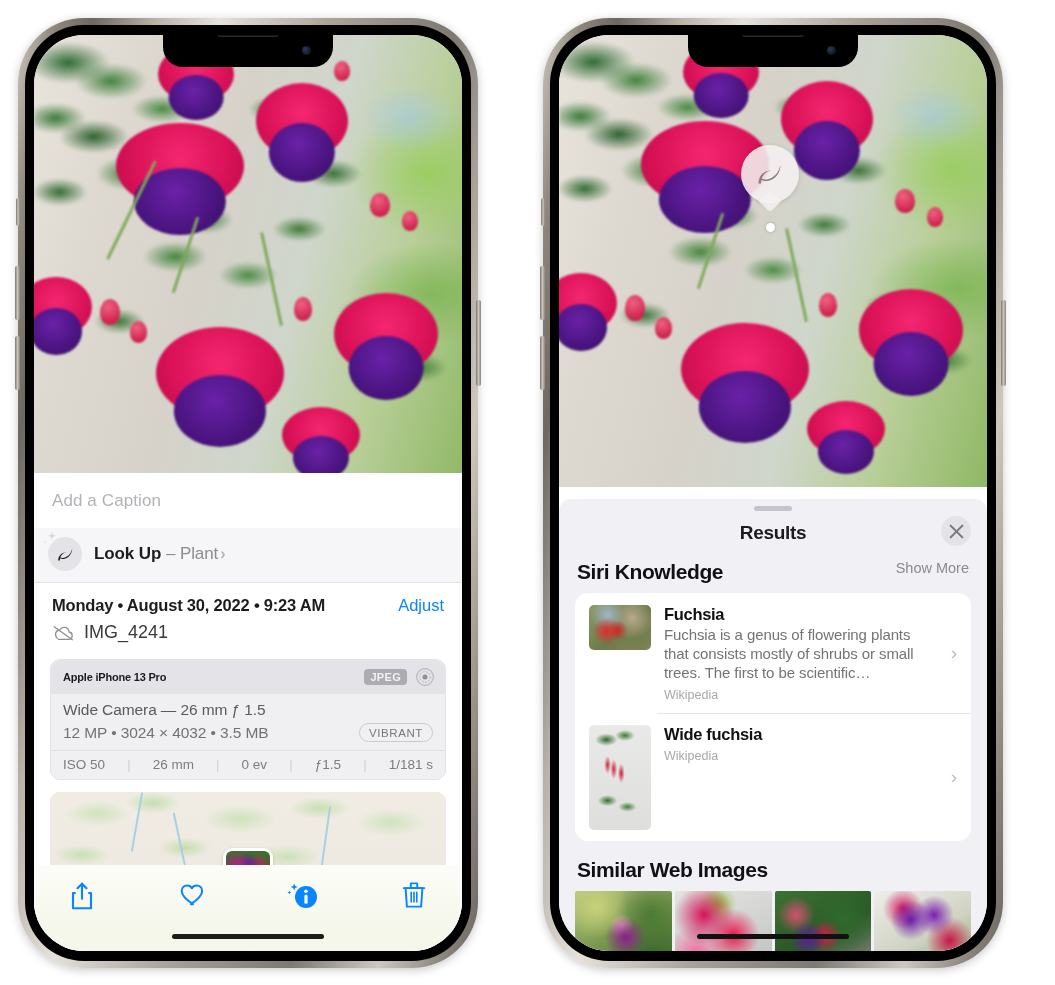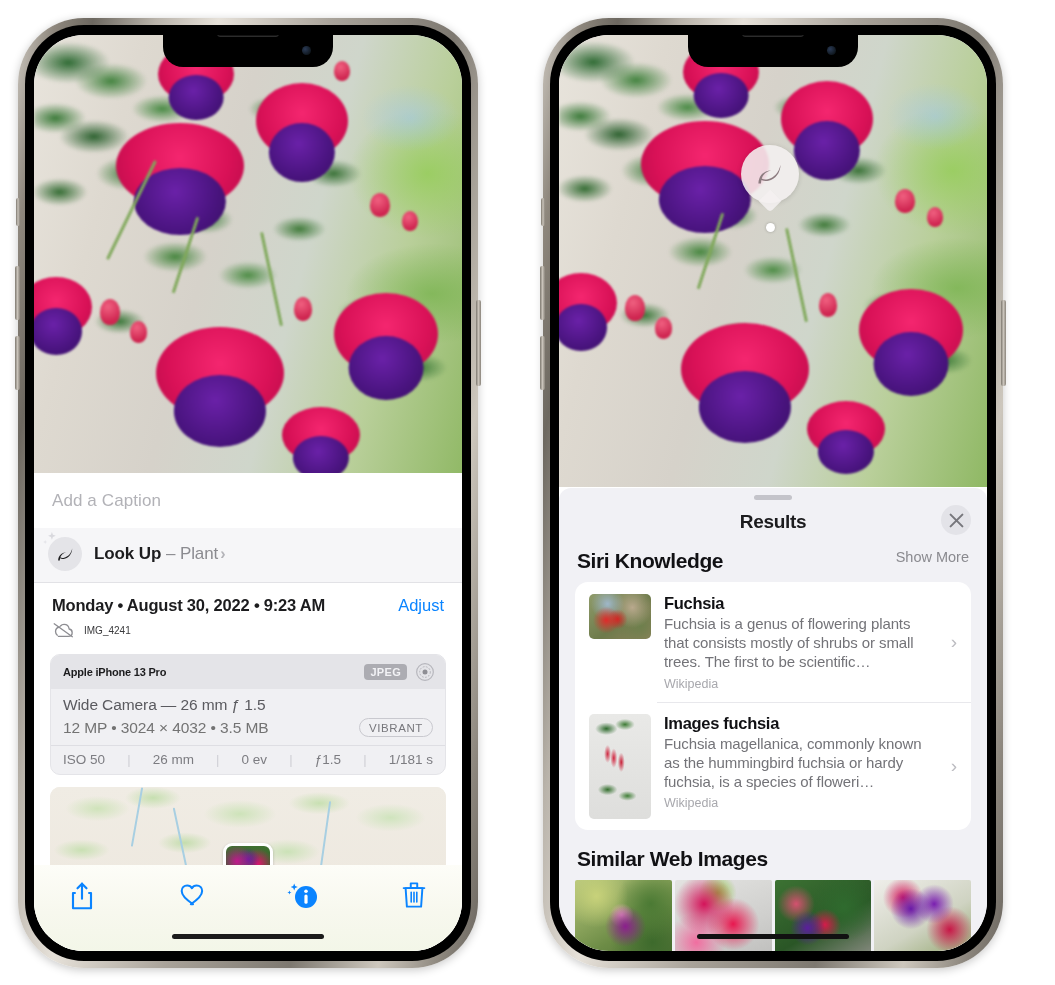--- a/index.html
+++ b/index.html
@@ -140,21 +140,21 @@
   .sparkles { position: absolute; left: -8px; top: -7px; width: 22px; height: 22px; }
   .lookup-text { font-size: 17px; font-weight: 700; color: #1c1c1e; letter-spacing: -.1px; }
   .lookup-text .sub { font-weight: 400; color: #8b8b90; }
   .chev-sm { color: #b4b4b9; font-size: 16px; margin-left: 2px; }
 
   .meta-block { padding: 13px 18px 6px 18px; background: #fff; }
   .meta-line1 { display: flex; align-items: baseline; justify-content: space-between; }
   .meta-date { font-size: 16.5px; font-weight: 700; color: #1c1c1e; letter-spacing: -.2px; }
   .adjust { font-size: 16.5px; color: #0a84ff; }
   .meta-line2 { display: flex; align-items: center; gap: 9px; margin-top: 7px; }
-  .filename { font-size: 10px; color: #3a3a3c; }
+  .filename { font-size: 18px; color: #3a3a3c; }
 
   .exif-card {
     margin: 10px 16px 0 16px;
     border-radius: 10px; overflow: hidden;
     background: #f0f0f3;
     border: 1px solid #e4e4e8;
   }
   .exif-head {
     display: flex; align-items: center; justify-content: space-between;
     padding: 7px 10px 7px 12px;
@@ -540,21 +540,21 @@
             </svg>
           </div>
           <div class="badge-dot" style="left:207px;top:188px"></div>
 
           <div class="notch">
             <div class="speaker"></div>
             <div class="cam"></div>
           </div>
         </div>
 
-        <div class="results" style="top:453px">
+        <div class="results" style="top:464px">
           <div class="grabber"></div>
 
           <div class="res-head">
             <span class="res-title">Results</span>
             <span class="close-btn">
               <svg width="15" height="15" viewBox="0 0 14 14" aria-hidden="true">
                 <path d="M1.5 1.5l11 11M12.5 1.5l-11 11" stroke="#77777c" stroke-width="1.9" stroke-linecap="round"></path>
               </svg>
             </span>
           </div>
@@ -570,22 +570,21 @@
               <div class="know-text">
                 <div class="know-title">Fuchsia</div>
                 <div class="know-desc">Fuchsia is a genus of flowering plants that consists mostly of shrubs or small trees. The first to be scientific…</div>
                 <div class="know-src">Wikipedia</div>
               </div>
               <span class="know-chev">›</span>
             </div>
             <div class="know-row">
               <div class="thumb thumb-2"></div>
               <div class="know-text">
-                <div class="know-title">Images fuchsia</div>
-                <div class="know-desc">Fuchsia magellanica, commonly known as the hummingbird fuchsia or hardy fuchsia, is a species of floweri…</div>
+                <div class="know-title">Wide fuchsia</div>
                 <div class="know-src">Wikipedia</div>
               </div>
               <span class="know-chev">›</span>
             </div>
           </div>
 
           <div class="sim-head">
             <span class="sec-title">Similar Web Images</span>
           </div>
           <div class="sim-strip">

